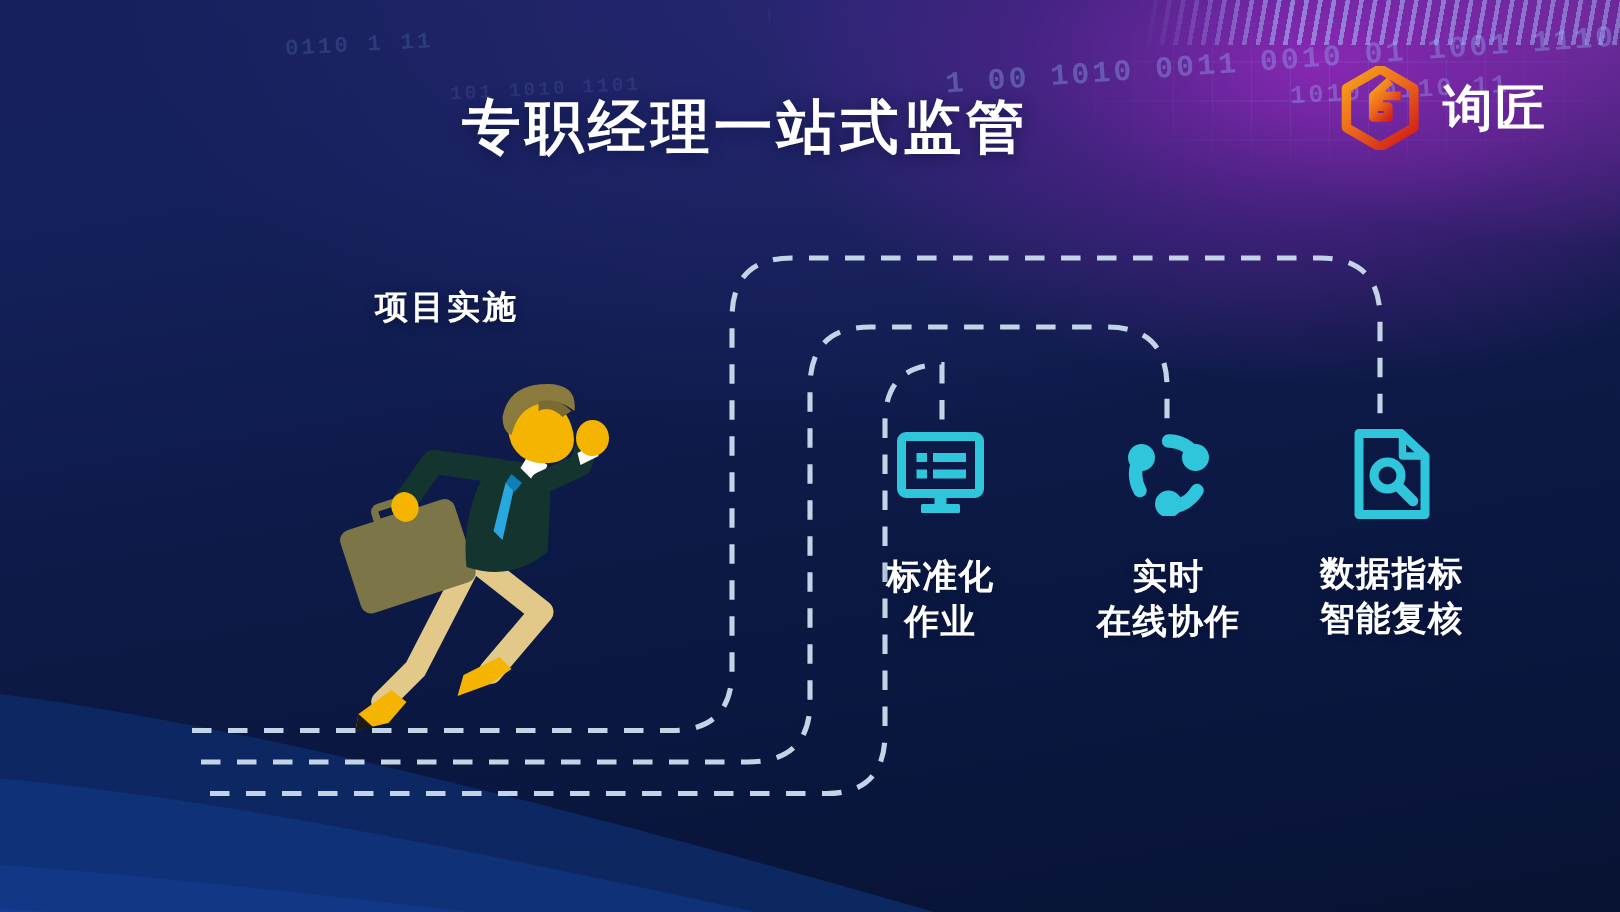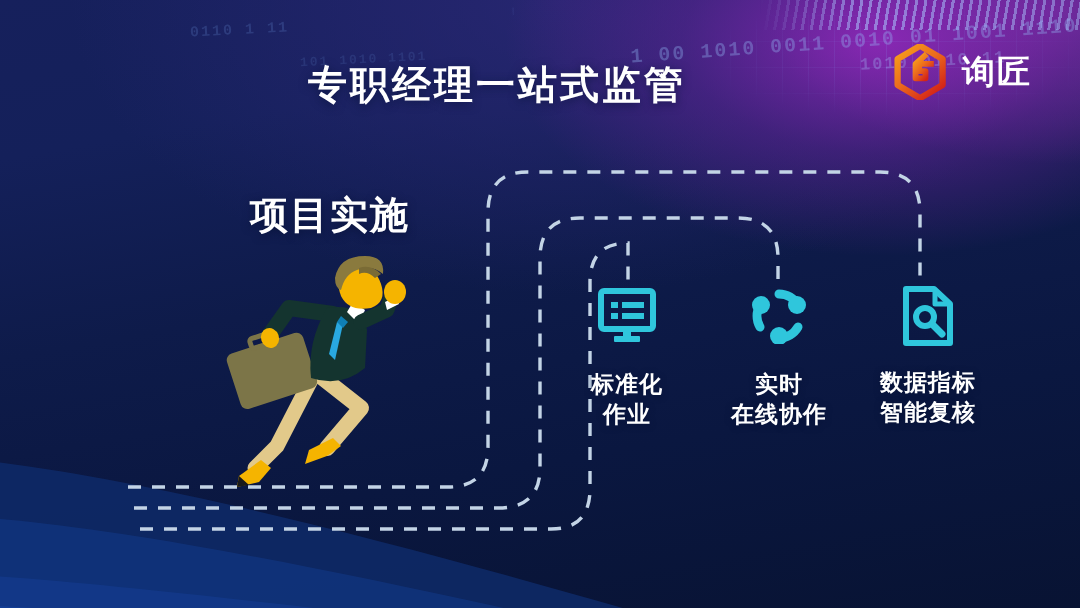--- a/index.html
+++ b/index.html
@@ -56,21 +56,21 @@
     color:#ffffff;font-size:39px;font-weight:bold;letter-spacing:3px;
     text-shadow:0 2px 10px rgba(10,20,60,.75);
   }
   .logo{position:absolute;left:894px;top:44px;display:flex;align-items:center;gap:14px;}
   .logo-mark{width:54px;height:56px;display:block;}
   .logo-text{color:#ffffff;font-size:33px;font-weight:bold;letter-spacing:2px;}
 
   
   .stage-label{
     position:absolute;left:250px;top:190px;
-    color:#ffffff;font-size:38px;font-weight:bold;letter-spacing:2px;
+    color:#ffffff;font-size:22px;font-weight:bold;letter-spacing:2px;
     text-shadow:0 2px 8px rgba(5,15,50,.7);
   }
 
   
   .runner{position:absolute;left:215px;top:250px;width:230px;height:250px;}
 
   
   .connectors{position:absolute;left:0;top:0;width:1080px;height:608px;}
 
   

